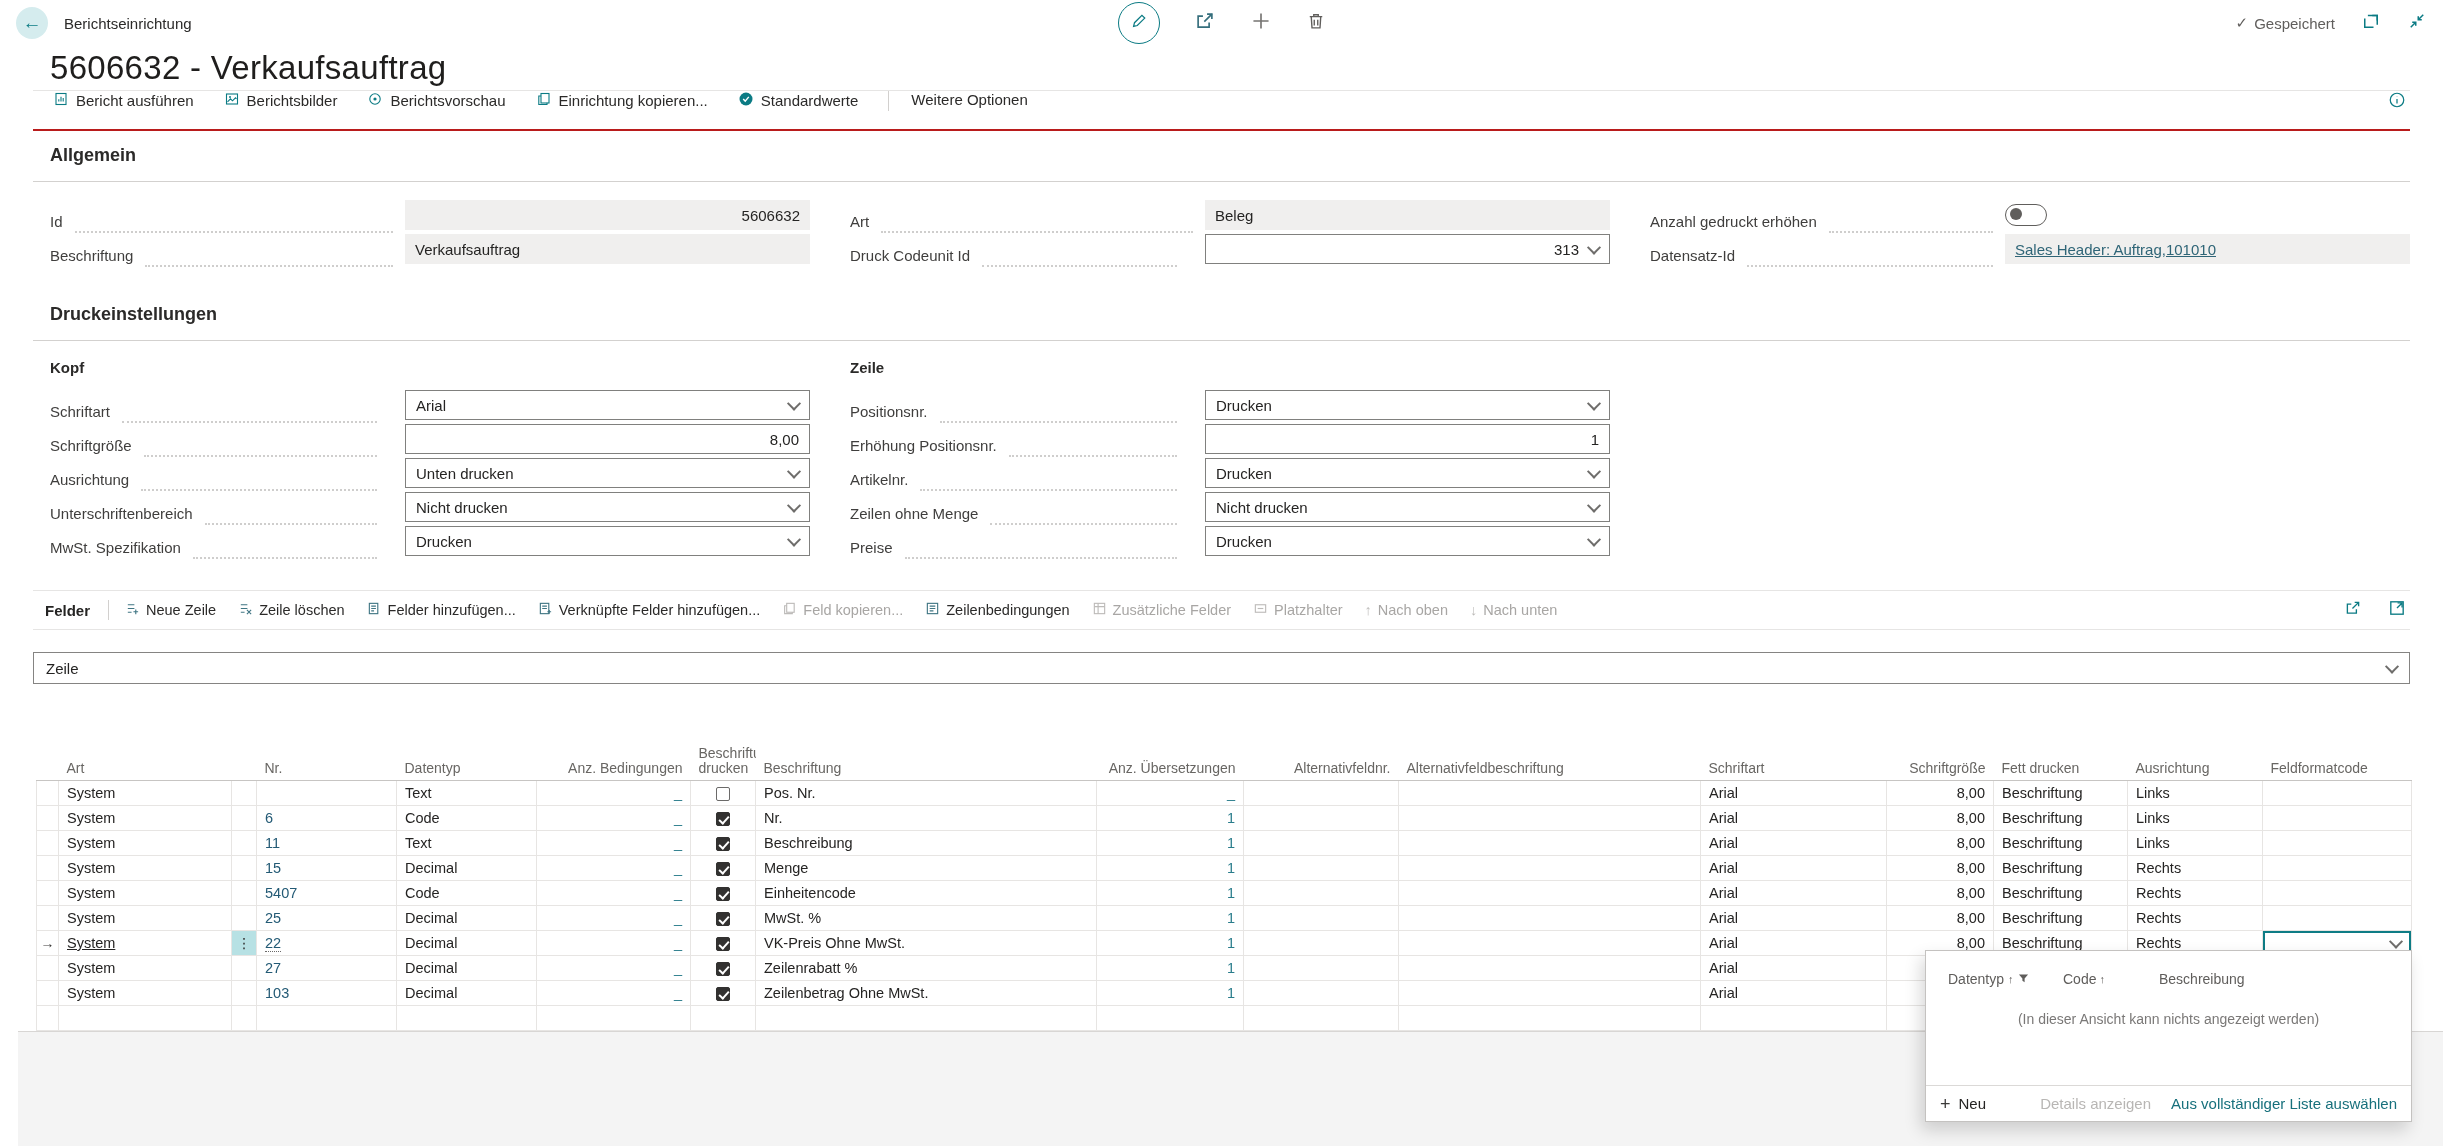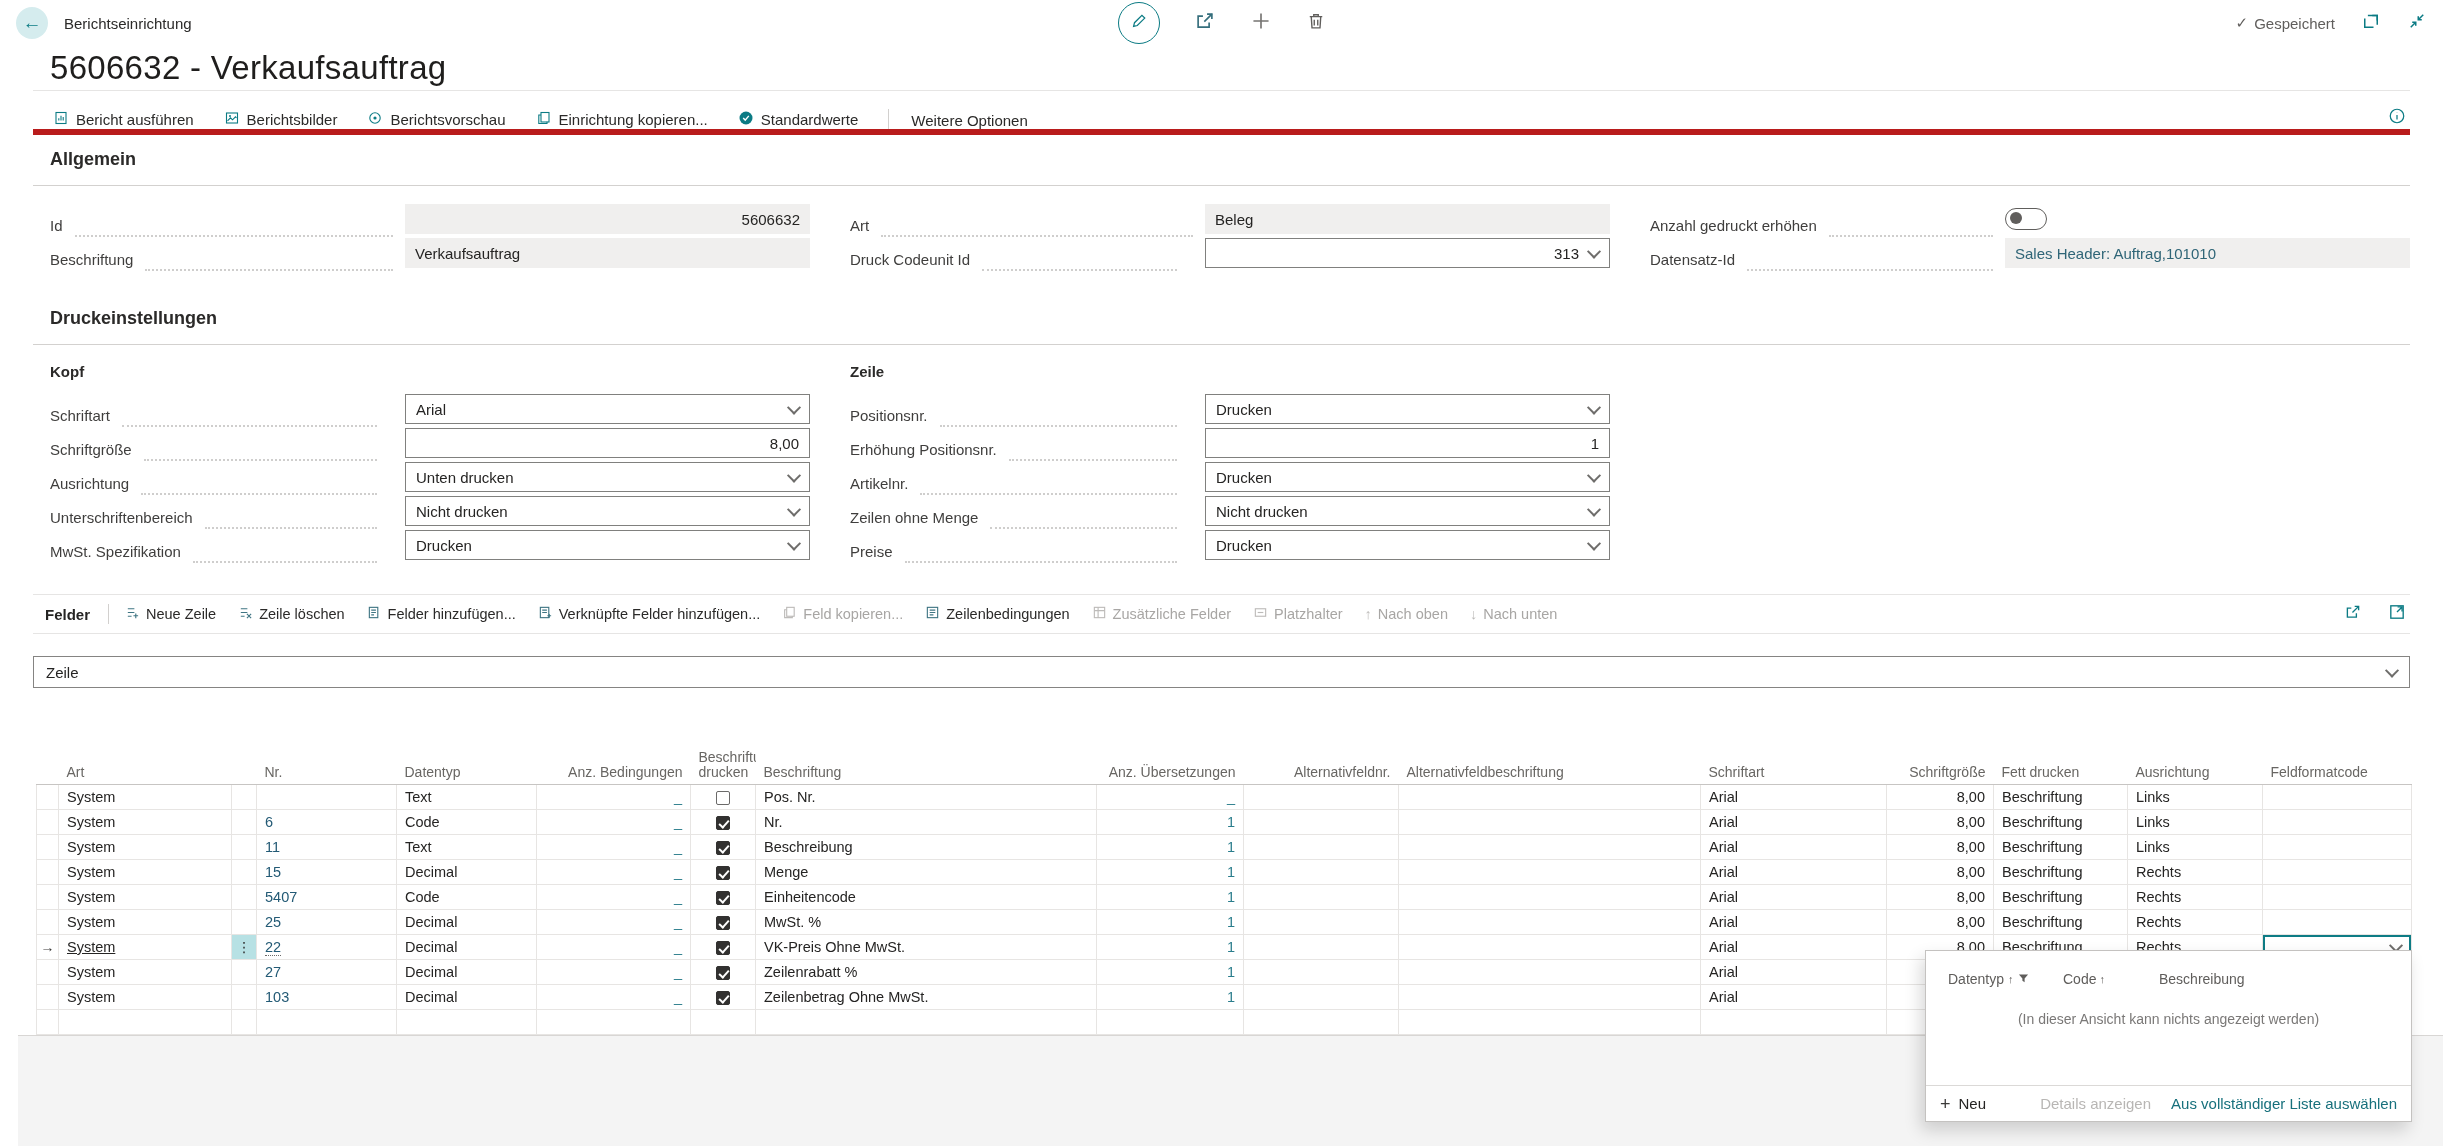--- a/index.html
+++ b/index.html
@@ -14,22 +14,22 @@
   .pencil-circle{width:40px;height:40px;border-radius:50%;border:1px solid #0b7b84;color:#0b7b84;
                  display:flex;align-items:center;justify-content:center;}
   .tb-ic{color:#57707a;display:flex;align-items:center;}
   .right-icons{margin-left:auto;display:flex;align-items:center;gap:26px;}
   .saved{color:#605e5c;font-size:15px;display:flex;align-items:center;gap:6px;}
   .teal-ic{color:#0b7b84;display:flex;align-items:center;}
   
   .title-row{height:44px;flex:none;padding-left:50px;display:flex;align-items:center;}
   .page-title{font-size:33px;font-weight:300;color:#1f1e1d;letter-spacing:.3px;}
   
-  .actionbar{flex:none;margin:0 33px;height:38px;border-top:1px solid #e6e5e4;border-bottom:6px solid #b91c1c;
-             display:flex;align-items:flex-end;padding-left:20px;position:relative;}
+  .actionbar{flex:none;margin:0 33px;height:38px;border-top:1px solid #e6e5e4;border-bottom:2px solid #b91c1c;
+             display:flex;align-items:flex-start;padding-left:20px;position:relative;}
   .abtn{display:flex;align-items:center;gap:7px;font-size:15px;color:#2b2a29;margin-right:30px;cursor:pointer;}
   .abtn .ic{color:#0b7b84;}
   .ab-sep{width:1px;height:20px;background:#d2d0ce;margin:0 22px 0 0;}
   .more-opt{font-size:15px;color:#2b2a29;cursor:pointer;}
   .info-ic{position:absolute;right:4px;color:#0b7b84;}
   
   .section{margin:0 33px;flex:none;}
   .sec-allgemein{margin-top:14px;}
   .sec-druck{margin-top:36px;}
   .sec-title{font-size:18px;font-weight:700;color:#2b2a29;padding-left:17px;padding-bottom:15px;
@@ -41,21 +41,21 @@
   .ctrl{flex:none;width:405px;height:30px;box-sizing:border-box;display:flex;align-items:center;
         padding:0 10px;font-size:15px;color:#252423;}
   .ctrl .val{flex:1;white-space:nowrap;overflow:hidden;}
   .ctrl.right .val{text-align:right;}
   .ctrl.ro{background:#f0efee;}
   .ctrl.edit{background:#fff;border:1px solid #80807e;margin-left:16px;}
   .chev{width:8px;height:8px;border-right:2px solid #6e6d6b;border-bottom:2px solid #6e6d6b;
         transform:rotate(45deg) translate(-1px,-1px);flex:none;margin-left:10px;}
   .toggle{width:40px;height:20px;border:1px solid #605e5c;border-radius:11px;background:#fff;position:relative;cursor:pointer;}
   .toggle .knob{position:absolute;left:4px;top:3px;width:12px;height:12px;border-radius:50%;background:#605e5c;}
-  .link{color:#2f6577;cursor:pointer;}
+  .link{color:#2f6577;text-decoration:underline;cursor:pointer;}
   .group-title{font-size:15px;font-weight:700;color:#2b2a29;margin-bottom:14px;}
   
   .felderbar{flex:none;margin:30px 33px 0;height:38px;border-top:1px solid #e6e5e4;border-bottom:1px solid #e6e5e4;
              display:flex;align-items:center;position:relative;padding-left:12px;}
   .felder-title{font-size:15px;font-weight:700;margin-right:18px;}
   .fsep{width:1px;height:20px;background:#d2d0ce;margin-right:16px;}
   .fbtn{display:flex;align-items:center;gap:6px;font-size:14.5px;color:#2b2a29;margin-right:22px;cursor:pointer;white-space:nowrap;}
   .fbtn .ic{color:#3f7583;}
   .fbtn.disabled{color:#a8a6a4;cursor:default;}
   .fbtn.disabled .ic{color:#bdbbb9;}

